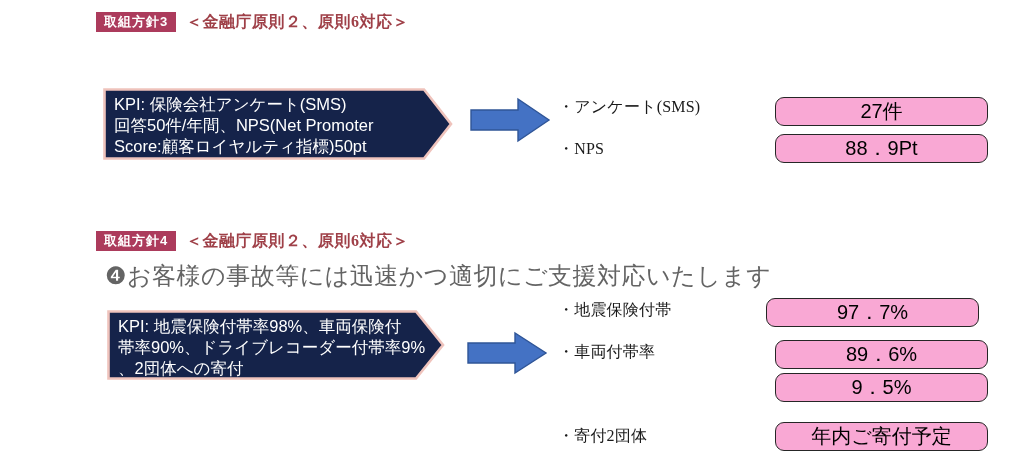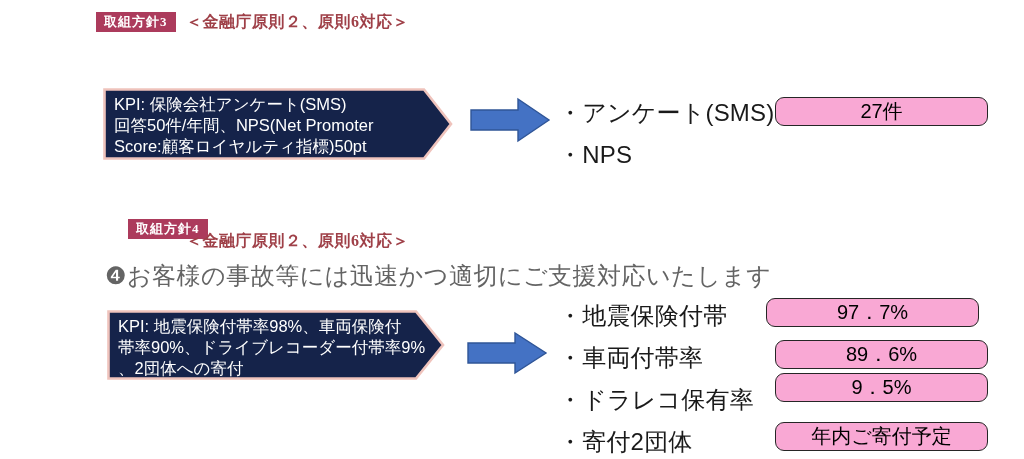--- a/index.html
+++ b/index.html
@@ -4,38 +4,38 @@
 <style>
   html,body{margin:0;padding:0;background:#ffffff;}
   .stage{
     position:relative;width:1024px;height:459px;background:#ffffff;overflow:hidden;
     font-family:"Liberation Sans",sans-serif;
   }
   .abs{position:absolute;}
   .badge{
     background:#AC3B5C;color:#ffffff;font-weight:bold;font-size:13px;
     padding:3px 8px;line-height:1.1;letter-spacing:1px;
-    font-family:Liberation Serif, serif;white-space:nowrap;
+    font-family:Liberation Sans, sans-serif;white-space:nowrap;
   }
   .caption{
     color:#9F4048;font-weight:bold;font-size:16px;white-space:nowrap;
     font-family:"Liberation Serif",serif;letter-spacing:0.5px;
   }
   .heading{
     color:#646464;font-size:24px;font-weight:500;white-space:nowrap;margin:0;
     letter-spacing:0.5px;
   }
   .pennant{overflow:visible;}
   .pennant svg{position:absolute;left:0;top:0;}
   .kpi-text{
     position:absolute;left:11px;top:6px;color:#ffffff;font-size:16.5px;
     line-height:1.28;white-space:nowrap;
   }
   .row-label{
-    color:#1a1a1a;font-size:24px;white-space:nowrap;letter-spacing:0.2px;
+    color:#1a1a1a;font-size:16px;white-space:nowrap;letter-spacing:0.2px;font-family:Liberation Serif, serif;
   }
   .value-box{
     width:213px;height:29px;background:#f9a8d4;border:1.6px solid #262626;
     border-radius:9px;display:flex;align-items:center;justify-content:center;
     font-size:20px;color:#000000;box-sizing:border-box;white-space:nowrap;
   }
 </style>
 </head>
 <body>
 
@@ -58,22 +58,23 @@
   </div>
 
   <svg class="abs" style="left:470px;top:96px;" width="82" height="48" viewBox="0 0 82 48">
     <polygon points="1,14 48,14 48,3 79,24 48,45 48,34 1,34" fill="#4472C4" stroke="#2F5597" stroke-width="1.4"></polygon>
   </svg>
 
   <div class="abs row-label" style="left:558px;top:97px;">・アンケート(SMS)</div>
   <div class="abs row-label" style="left:558px;top:139px;">・NPS</div>
 
   <div class="abs value-box" style="left:775px;top:97px;">27件</div>
+  <div class="abs value-box" style="left:775px;top:134px;">88．9Pt</div>
 
-  <div class="abs badge" style="left:96px;top:219px;margin-left:32px;">取組方針4</div>
+  <div class="abs badge" style="left:96px;top:231px;">取組方針4</div>
 
   <div class="abs caption" style="left:186px;top:231px;">＜金融庁原則２、原則6対応＞</div>
 
   <h2 class="abs heading" style="left:105px;top:260px;">❹お客様の事故等には迅速かつ適切にご支援対応いたします</h2>
 
   <div class="abs pennant" style="left:107px;top:310px;width:338px;height:70px;">
     <svg width="338" height="70" viewBox="0 0 338 70">
       <polygon points="1.5,1.5 309,1.5 336,35 309,68.5 1.5,68.5" fill="#15234A" stroke="#EFC3BC" stroke-width="2.6"></polygon>
     </svg>
     <div class="kpi-text">
@@ -82,21 +83,20 @@
       <div>、2団体への寄付</div>
     </div>
   </div>
 
   <svg class="abs" style="left:467px;top:330px;" width="82" height="46" viewBox="0 0 82 46">
     <polygon points="1,13 48,13 48,3 79,23 48,43 48,33 1,33" fill="#4472C4" stroke="#2F5597" stroke-width="1.4"></polygon>
   </svg>
 
   <div class="abs row-label" style="left:558px;top:342px;">・車両付帯率</div>
   <div class="abs row-label" style="left:558px;top:300px;">・地震保険付帯</div>
-  <div class="abs row-label" style="left:558px;top:384px;">・ドラレコ保有率</div>
   <div class="abs row-label" style="left:558px;top:426px;">・寄付2団体</div>
 
   <div class="abs value-box" style="left:766px;top:298px;">97．7%</div>
   <div class="abs value-box" style="left:775px;top:340px;">89．6%</div>
   <div class="abs value-box" style="left:775px;top:373px;text-align:center;">9．5%</div>
   <div class="abs value-box" style="left:775px;top:422px;">年内ご寄付予定</div>
 
 </div>
 
 </body></html>

